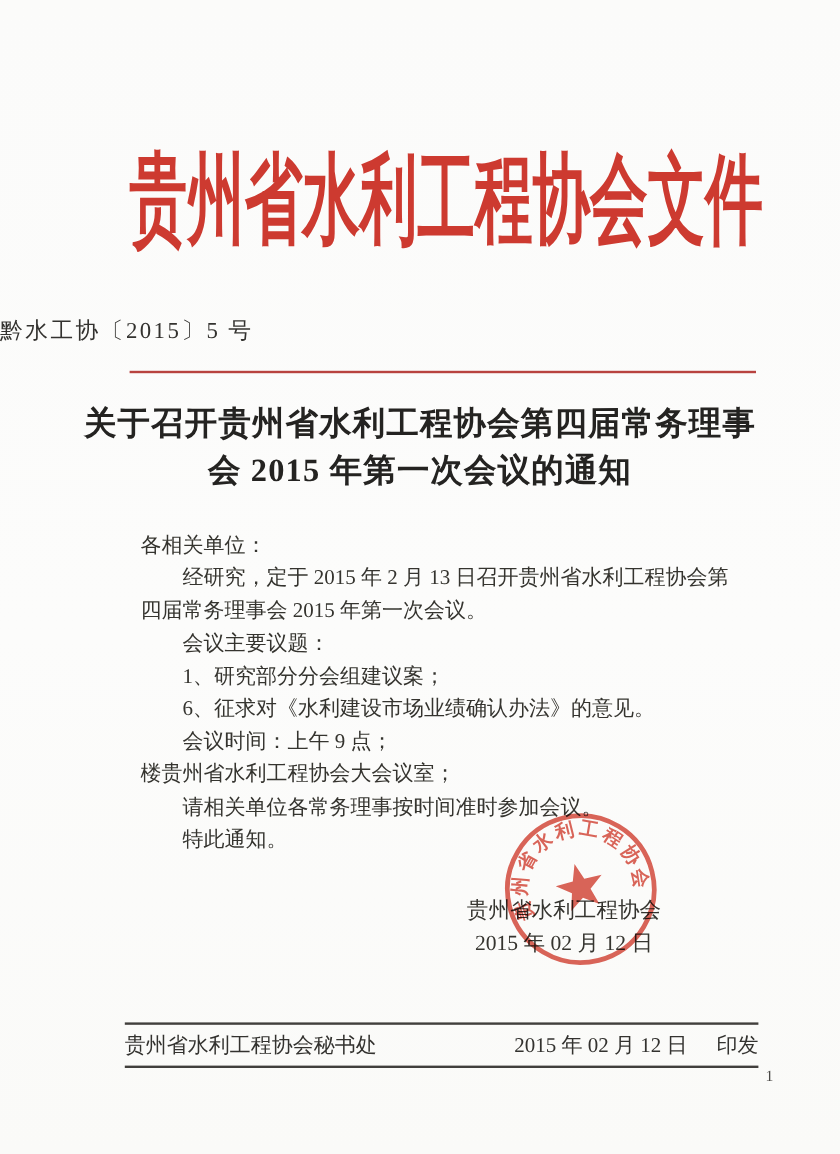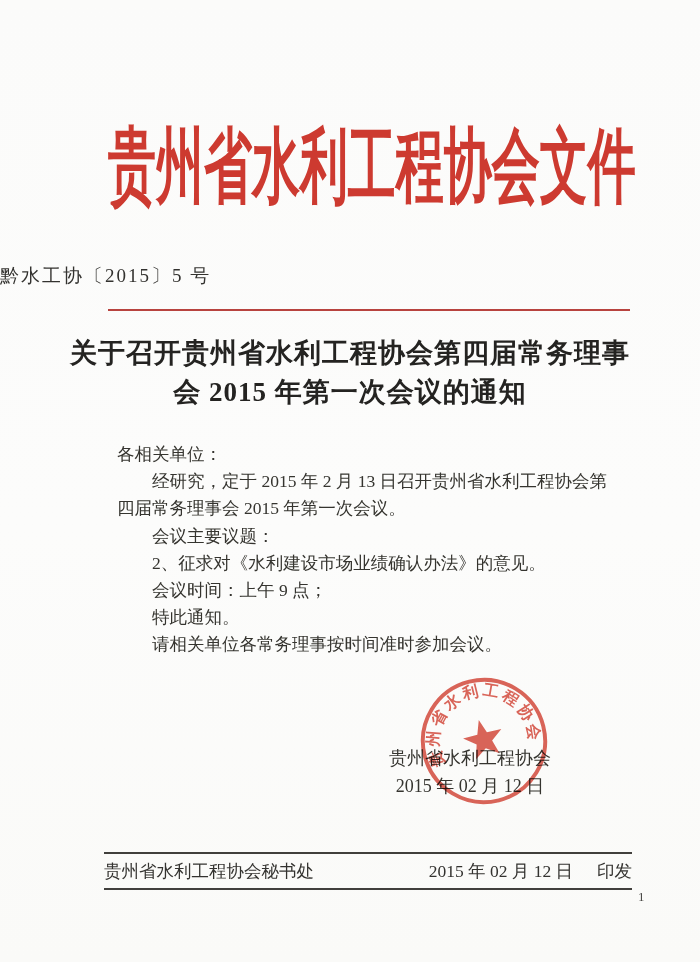--- a/index.html
+++ b/index.html
@@ -76,24 +76,26 @@
   <div class="notice-title">
     <div>关于召开贵州省水利工程协会第四届常务理事</div>
     <div>会 2015 年第一次会议的通知</div>
   </div>
 
   <div class="body-text">
     <div>各相关单位：</div>
     <div class="ind">经研究，定于 2015 年 2 月 13 日召开贵州省水利工程协会第</div>
     <div>四届常务理事会 2015 年第一次会议。</div>
     <div class="ind">会议主要议题：</div>
-    <div class="ind">2、征求对《水利建设市场业绩确认办法》的意见。</div>
+    <div class="ind">1、研究部分分会组建议案；</div>
+    <div class="ind">6、征求对《水利建设市场业绩确认办法》的意见。</div>
     <div class="ind">会议时间：上午 9 点；</div>
+    <div>楼贵州省水利工程协会大会议室；</div>
+    <div class="ind">请相关单位各常务理事按时间准时参加会议。</div>
     <div class="ind">特此通知。</div>
-    <div class="ind">请相关单位各常务理事按时间准时参加会议。</div>
   </div>
 
   <div class="signature">
     <div>贵州省水利工程协会</div>
     <div>2015 年 02 月 12 日</div>
   </div>
 
   <svg class="seal" viewBox="0 0 140 140" aria-hidden="true">
     <g>
       <circle cx="70" cy="70" r="62" fill="none" stroke="#d85043" stroke-width="4"></circle>

